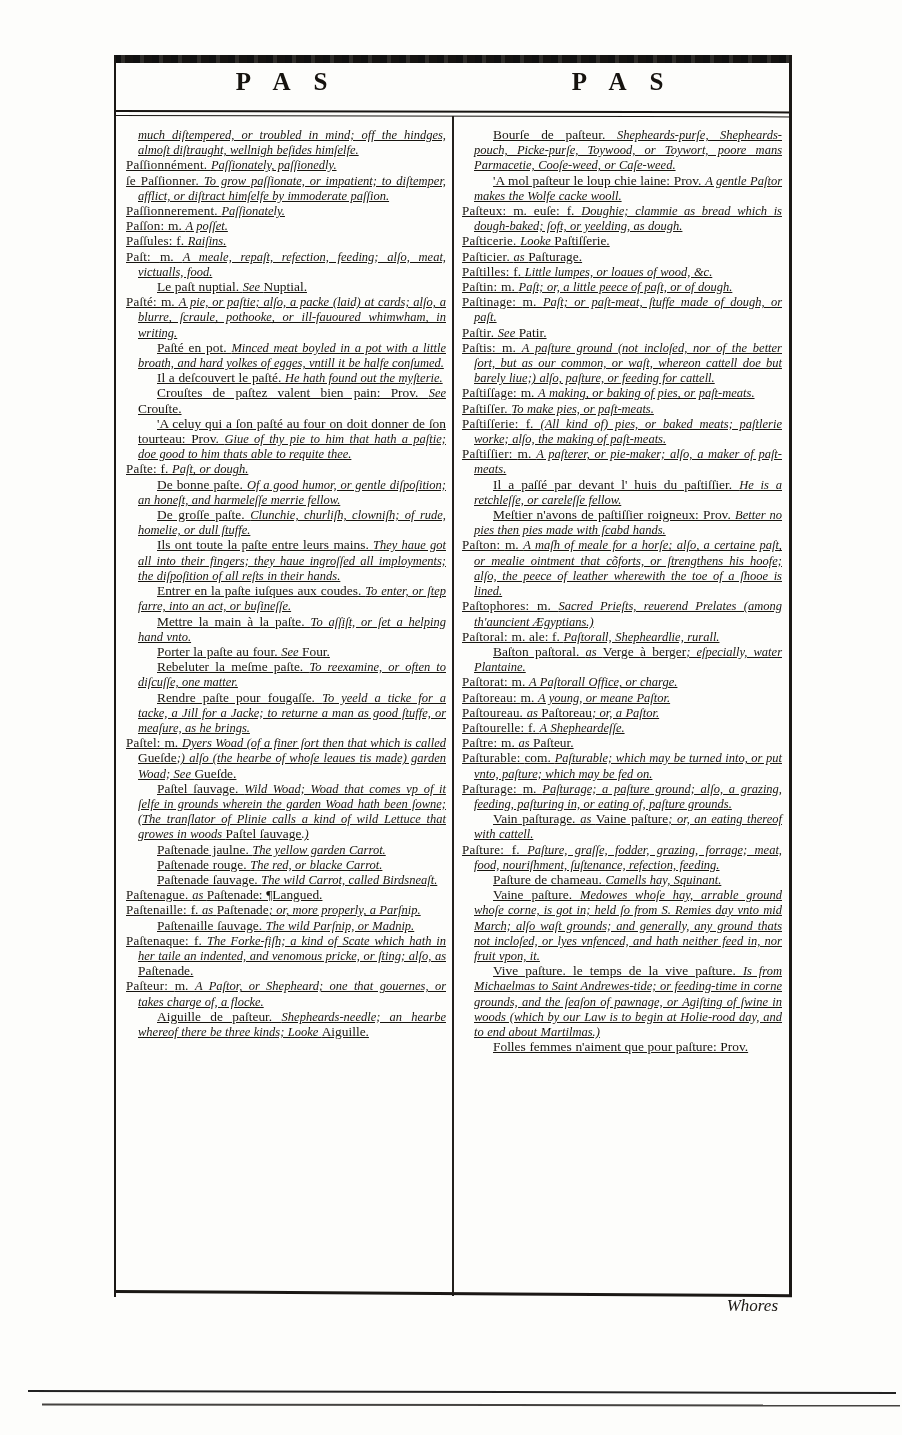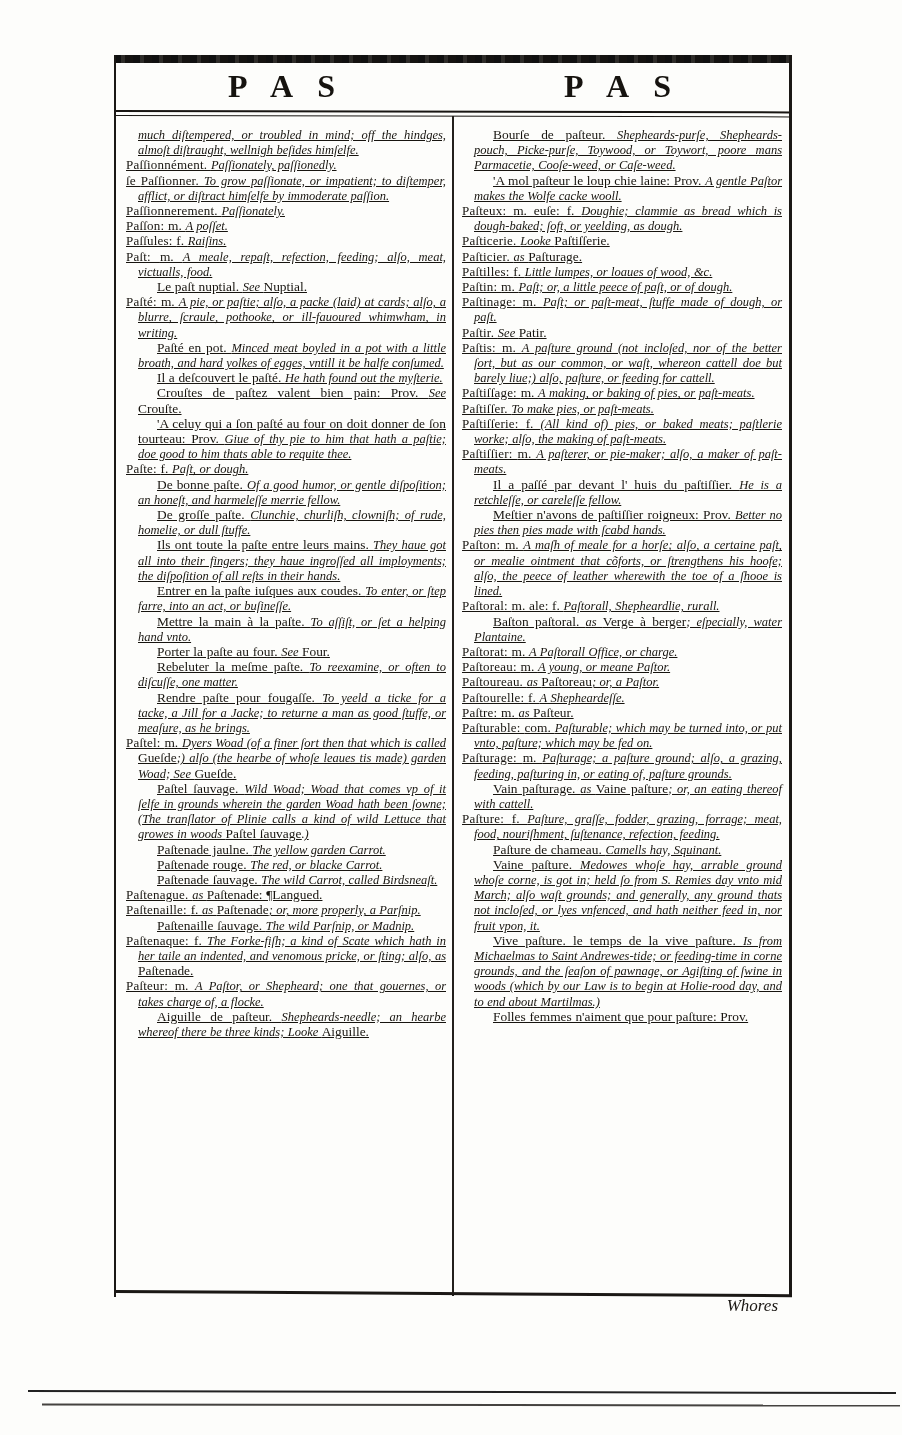--- a/index.html
+++ b/index.html
@@ -27,21 +27,21 @@
   .bottom-rule {
     position:absolute; left:114px; top:1290px; width:678px; height:2.6px;
     background:#1b1815; transform:rotate(0.35deg); transform-origin:left center;
   }
   .scan-edge-1 { position:absolute; left:28px;  top:1391px; width:868px; height:2.2px; background:#222; transform:rotate(0.12deg); }
   .scan-edge-2 { position:absolute; left:42px;  top:1404px; width:858px; height:1.6px; background:#454340; transform:rotate(0.08deg); }
 
   
   .col-header {
     position:absolute; top:68px; width:320px; text-align:center;
-    font-size:32px; font-weight:bold; letter-spacing:9px; color:#16130f;
+    font-size:25px; font-weight:bold; letter-spacing:9px; color:#16130f;
   }
   .col-header.left  { left:126px; }
   .col-header.right { left:462px; }
 
   
   .text-col { position:absolute; top:127px; width:320px;text-decoration:underline; }
   .text-col.left  { left:126px; }
   .text-col.right { left:462px; }
 
   .para {
@@ -122,20 +122,21 @@
     <p class="para entry"><span class="run-h">Paſtinage: </span><span class="run-r">m. </span><span class="run-i">Paſt; or paſt-meat, ſtuffe made of dough, or paſt.</span></p>
     <p class="para entry"><span class="run-h">Paſtir. </span><span class="run-i">See </span><span class="run-r">Patir.</span></p>
     <p class="para entry"><span class="run-h">Paſtis: </span><span class="run-r">m. </span><span class="run-i">A paſture ground (not incloſed, nor of the better ſort, but as our common, or waſt, whereon cattell doe but barely liue;) alſo, paſture, or feeding for cattell.</span></p>
     <p class="para entry"><span class="run-h">Paſtiſſage: </span><span class="run-r">m. </span><span class="run-i">A making, or baking of pies, or paſt-meats.</span></p>
     <p class="para entry"><span class="run-h">Paſtiſſer. </span><span class="run-i">To make pies, or paſt-meats.</span></p>
     <p class="para entry"><span class="run-h">Paſtiſſerie: </span><span class="run-r">f. </span><span class="run-i">(All kind of) pies, or baked meats; paſtlerie worke; alſo, the making of paſt-meats.</span></p>
     <p class="para entry"><span class="run-h">Paſtiſſier: </span><span class="run-r">m. </span><span class="run-i">A paſterer, or pie-maker; alſo, a maker of paſt-meats.</span></p>
     <p class="para sub"><span class="run-r">Il a paſſé par devant l' huis du paſtiſſier. </span><span class="run-i">He is a retchleſſe, or careleſſe fellow.</span></p>
     <p class="para sub"><span class="run-r">Meſtier n'avons de paſtiſſier roigneux: Prov. </span><span class="run-i">Better no pies then pies made with ſcabd hands.</span></p>
     <p class="para entry"><span class="run-h">Paſton: </span><span class="run-r">m. </span><span class="run-i">A maſh of meale for a horſe; alſo, a certaine paſt, or mealie ointment that cõforts, or ſtrengthens his hoofe; alſo, the peece of leather wherewith the toe of a ſhooe is lined.</span></p>
+    <p class="para entry"><span class="run-h">Paſtophores: </span><span class="run-r">m. </span><span class="run-i">Sacred Prieſts, reuerend Prelates (among th'auncient Ægyptians.)</span></p>
     <p class="para entry"><span class="run-h">Paſtoral: </span><span class="run-r">m. ale: f. </span><span class="run-i">Paſtorall, Shepheardlie, rurall.</span></p>
     <p class="para sub"><span class="run-r">Baſton paſtoral. </span><span class="run-i">as </span><span class="run-r">Verge à berger</span><span class="run-i">; eſpecially, water Plantaine.</span></p>
     <p class="para entry"><span class="run-h">Paſtorat: </span><span class="run-r">m. </span><span class="run-i">A Paſtorall Office, or charge.</span></p>
     <p class="para entry"><span class="run-h">Paſtoreau: </span><span class="run-r">m. </span><span class="run-i">A young, or meane Paſtor.</span></p>
     <p class="para entry"><span class="run-h">Paſtoureau. </span><span class="run-i">as </span><span class="run-r">Paſtoreau</span><span class="run-i">; or, a Paſtor.</span></p>
     <p class="para entry"><span class="run-h">Paſtourelle: </span><span class="run-r">f. </span><span class="run-i">A Shepheardeſſe.</span></p>
     <p class="para entry"><span class="run-h">Paſtre: </span><span class="run-r">m. </span><span class="run-i">as </span><span class="run-r">Paſteur.</span></p>
     <p class="para entry"><span class="run-h">Paſturable: </span><span class="run-r">com. </span><span class="run-i">Paſturable; which may be turned into, or put vnto, paſture; which may be fed on.</span></p>
     <p class="para entry"><span class="run-h">Paſturage: </span><span class="run-r">m. </span><span class="run-i">Paſturage; a paſture ground; alſo, a grazing, feeding, paſturing in, or eating of, paſture grounds.</span></p>
     <p class="para sub"><span class="run-r">Vain paſturage. </span><span class="run-i">as </span><span class="run-r">Vaine paſture</span><span class="run-i">; or, an eating thereof with cattell.</span></p>

